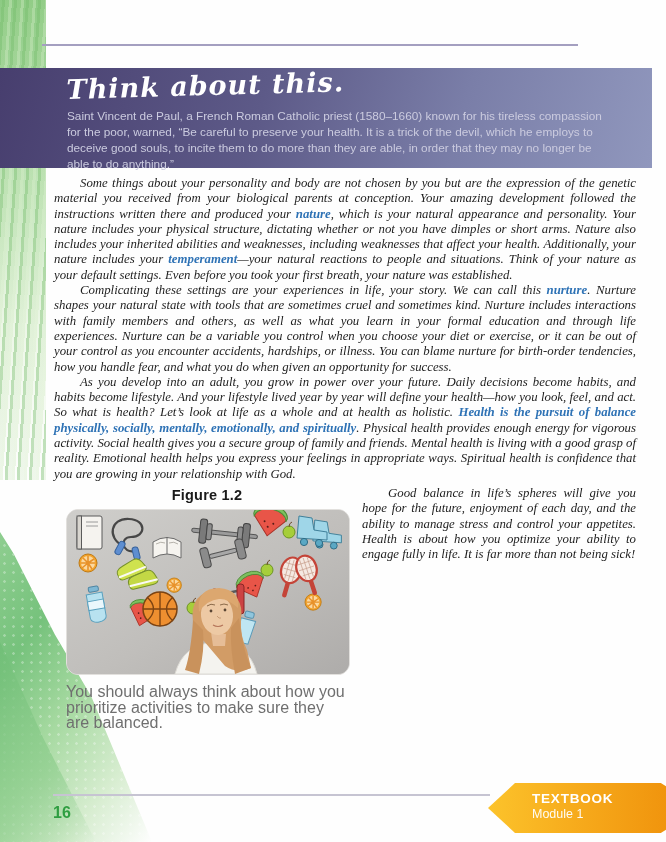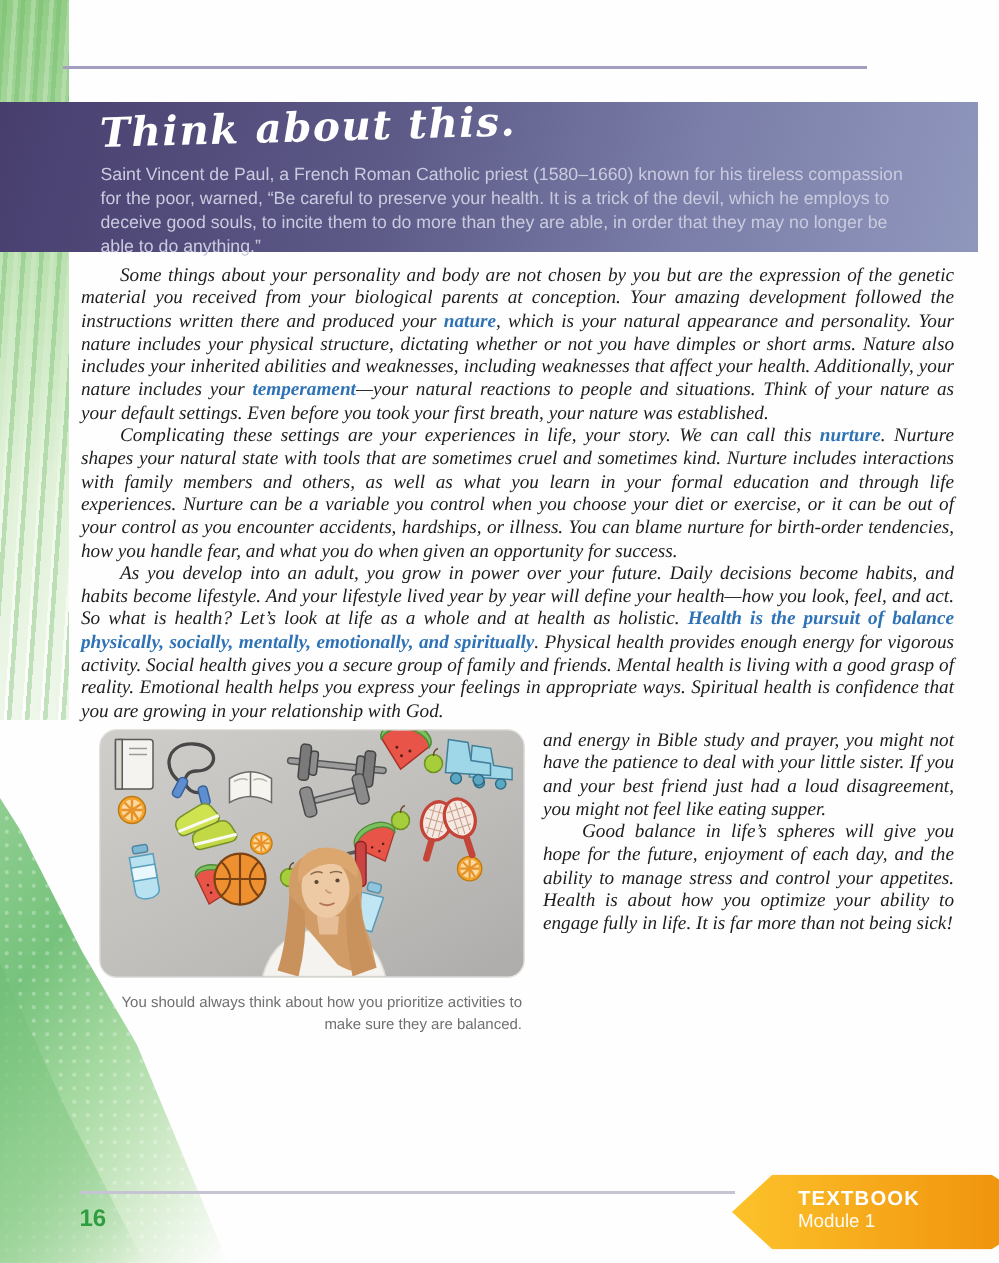--- a/index.html
+++ b/index.html
@@ -73,21 +73,21 @@
     font-family:"Liberation Sans", sans-serif; font-weight:700;
     font-size:14.5px; color:#1a1a1a; text-align:center; margin:2px 0 6px 0;
     text-indent:0; letter-spacing:.2px;
   }
   .fig-img{
     width:282px; height:164px; border-radius:12px; overflow:hidden;
     border:1px solid #e2e0dd; background:#c4c2c0;
   }
   .fig-caption{
     margin-top:9px; font-family:"Liberation Sans", sans-serif;
-    font-size:10px; line-height:15.5px; color:#6f6f6f; text-align:right;
+    font-size:16px; line-height:15.5px; color:#6f6f6f; text-align:left;
   }
   .text-col{flex:1 1 auto;}
   .text-col p{margin:0; text-indent:26px;}
   .text-col p.no-indent{text-indent:0;}
   
   .footer-rule{
     position:absolute; left:53px; top:794px; width:437px; height:2px;
     background:#c6c4d2; z-index:2;
   }
   .page-num{
@@ -120,20 +120,21 @@
     <div class="think-quote">Saint Vincent de Paul, a French Roman Catholic priest (1580–1660) known for his tireless compassion for the poor, warned, “Be careful to preserve your health. It is a trick of the devil, which he employs to deceive good souls, to incite them to do more than they are able, in order that they may no longer be able to do anything.”</div>
   </div>
 
   <div class="content">
     <p><span>Some things about your personality and body are not chosen by you but are the expression of the genetic material you received from your biological parents at conception. Your amazing development followed the instructions written there and produced your </span><span class="term">nature</span><span>, which is your natural appearance and personality. Your nature includes your physical structure, dictating whether or not you have dimples or short arms. Nature also includes your inherited abilities and weaknesses, including weaknesses that affect your health. Additionally, your nature includes your </span><span class="term">temperament</span><span>—your natural reactions to people and situations. Think of your nature as your default settings. Even before you took your first breath, your nature was established.</span></p>
     <p><span>Complicating these settings are your experiences in life, your story. We can call this </span><span class="term">nurture</span><span>. Nurture shapes your natural state with tools that are sometimes cruel and sometimes kind. Nurture includes interactions with family members and others, as well as what you learn in your formal education and through life experiences. Nurture can be a variable you control when you choose your diet or exercise, or it can be out of your control as you encounter accidents, hardships, or illness. You can blame nurture for birth-order tendencies, how you handle fear, and what you do when given an opportunity for success.</span></p>
     <p><span>As you develop into an adult, you grow in power over your future. Daily decisions become habits, and habits become lifestyle. And your lifestyle lived year by year will define your health—how you look, feel, and act. So what is health? Let’s look at life as a whole and at health as holistic. </span><span class="term">Health is the pursuit of balance physically, socially, mentally, emotionally, and spiritually</span><span>. Physical health provides enough energy for vigorous activity. Social health gives you a secure group of family and friends. Mental health is living with a good grasp of reality. Emotional health helps you express your feelings in appropriate ways. Spiritual health is confidence that you are growing in your relationship with God.</span></p>
 
     <div class="bottom-flex">
       <div class="fig-col">
+        <div class="fig-label">Figure 1.2</div>
         <div class="fig-img">
           <svg width="282" height="164" viewBox="0 0 282 164">
             <defs>
               <linearGradient id="bgG" x1="0" y1="0" x2="1" y2="1">
                 <stop offset="0" stop-color="#cfcecb"></stop>
                 <stop offset="0.55" stop-color="#c0bebb"></stop>
                 <stop offset="1" stop-color="#aeacaa"></stop>
               </linearGradient>
               <g id="appleIc">
                 <circle cx="6" cy="8" r="6" fill="#a6ce3a" stroke="#6d9423"></circle>
@@ -264,21 +265,20 @@
               <path d="M140,96 q4,-3 8,-1 M153,95 q4,-2 8,0" stroke="#8a6a4a" fill="none" stroke-width="1"></path>
               <path d="M150,106 q2,3 4,2" stroke="#c79a74" fill="none"></path>
               <path d="M146,115 q5,3 10,0" stroke="#b5755a" fill="none" stroke-width="1.2"></path>
             </g>
           </svg>
         </div>
         <div class="fig-caption">You should always think about how you prioritize activities to make sure they are balanced.</div>
       </div>
 
       <div class="text-col">
-        <p class="no-indent">and energy in Bible study and prayer, you might not have the patience to deal with your little sister. If you and your best friend just had a loud disagreement, you might not feel like eating supper.</p>
         <p>Good balance in life’s spheres will give you hope for the future, enjoyment of each day, and the ability to manage stress and control your appetites. Health is about how you optimize your ability to engage fully in life. It is far more than not being sick!</p>
       </div>
     </div>
   </div>
 
   <div class="footer-rule"></div>
   <div class="page-num">16</div>
   <div class="module-badge">
     <div class="badge-line1">TEXTBOOK</div>
     <div class="badge-line2">Module 1</div>

